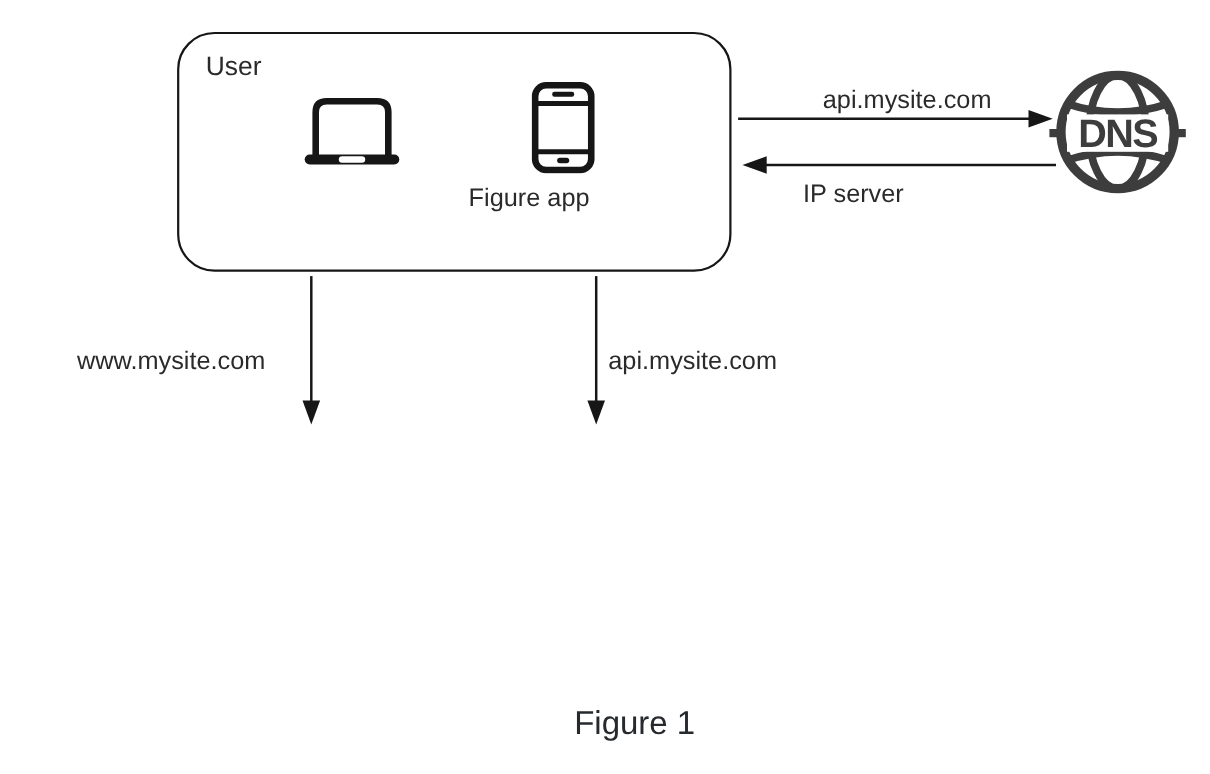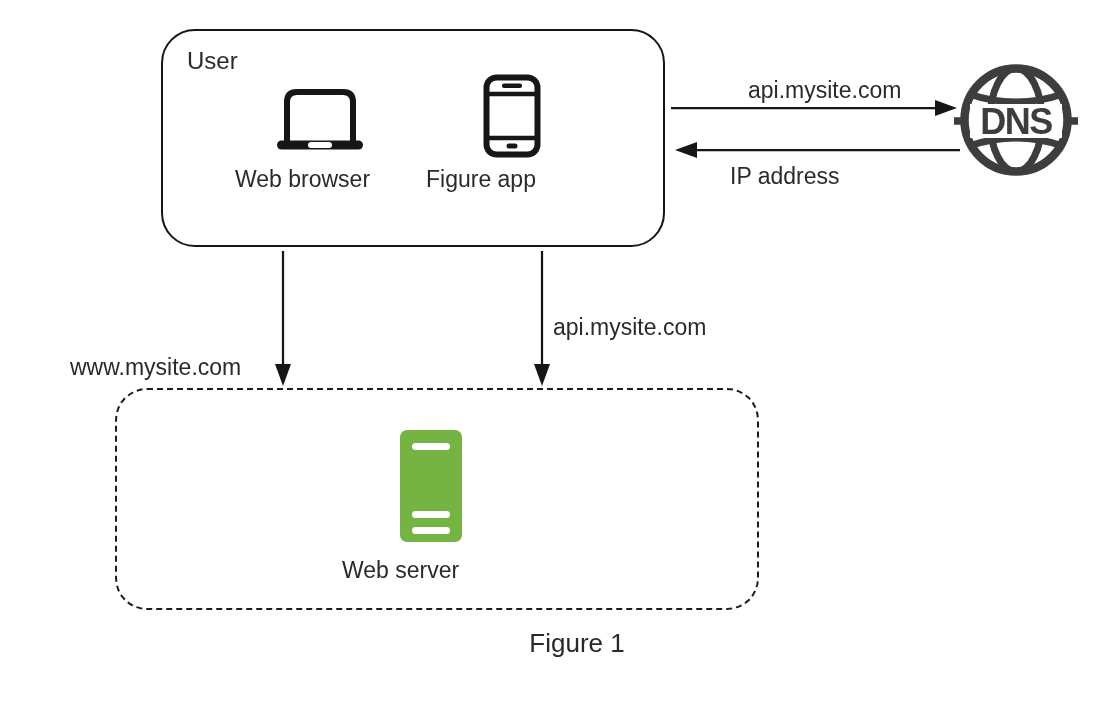--- a/index.html
+++ b/index.html
@@ -45,22 +45,22 @@
   .dev-icon{position:absolute;}
   .dev-stroke{stroke:var(--ink);fill:none;}
   .dev-fill{fill:var(--ink);stroke:none;}
 
   
   .dns-svg{position:absolute;left:956px;top:60px;width:120px;height:120px;overflow:visible;}
   .g-stroke{stroke:var(--dns-gray);fill:none;}
   .dns-text{fill:var(--dns-gray);font-family:"Liberation Sans", sans-serif;font-weight:700;font-size:36px;letter-spacing:-1.5px;}
 
   .figure-caption{
-    position:absolute;left:497px;top:628px;width:160px;text-align:center;
-    font-size:26px;font-weight:500;color:#26292d;
+    position:absolute;left:497px;top:641px;width:160px;text-align:center;
+    font-size:30px;font-weight:500;color:#26292d;
   }
 </style>
 </head>
 <body>
 
 <div class="canvas">
 
   <svg class="arrows" viewBox="0 0 1100 704">
     <g>
       <line class="arrow-line" x1="671" y1="108" x2="937" y2="108"></line>
@@ -81,21 +81,20 @@
   </svg>
 
   <div class="user-box">
     <div class="title">User</div>
 
     <svg class="dev-icon" style="left:113px;top:56px;width:88px;height:64px;" viewBox="0 0 88 64">
       <path class="dev-stroke" d="M 11 54 V 15 Q 11 5 21 5 H 67 Q 77 5 77 15 V 54" stroke-width="6"></path>
       <rect class="dev-fill" x="1" y="53.5" width="86" height="9" rx="4.5"></rect>
       <rect x="32" y="55" width="24" height="6" rx="3" fill="#ffffff"></rect>
     </svg>
-    <div class="lbl" style="left:72px;top:135px;width:170px;">Web browser</div>
 
     <svg class="dev-icon" style="left:320px;top:43px;width:58px;height:84px;" viewBox="0 0 58 84">
       <rect class="dev-stroke" x="3.5" y="3.5" width="51" height="77" rx="10" stroke-width="6"></rect>
       <line class="dev-stroke" x1="4" y1="20" x2="54" y2="20" stroke-width="4.5"></line>
       <line class="dev-stroke" x1="4" y1="64" x2="54" y2="64" stroke-width="4.5"></line>
       <rect class="dev-fill" x="19" y="9.5" width="20" height="4.5" rx="2"></rect>
       <rect class="dev-fill" x="23.5" y="69.5" width="11" height="5" rx="2.5"></rect>
     </svg>
     <div class="lbl" style="left:263px;top:135px;width:170px;">Figure app</div>
   </div>
@@ -105,28 +104,20 @@
     <path class="g-stroke" d="M 13 34 Q 60 50 107 34" stroke-width="7"></path>
     <path class="g-stroke" d="M 13 86 Q 60 70 107 86" stroke-width="7"></path>
     <circle class="g-stroke" cx="60" cy="60" r="51.5" stroke-width="8.5"></circle>
     <rect x="14" y="44" width="92" height="34" fill="#ffffff"></rect>
     <line class="g-stroke" x1="-2" y1="61" x2="11" y2="61" stroke-width="7.5"></line>
     <line class="g-stroke" x1="109" y1="61" x2="122" y2="61" stroke-width="7.5"></line>
     <text class="dns-text" x="60" y="74" text-anchor="middle">DNS</text>
   </svg>
 
   <div class="lbl" style="left:748px;top:77px;width:190px;">api.mysite.com</div>
-  <div class="lbl" style="left:730px;top:163px;width:170px;">IP address</div>
-  <div class="lbl" style="left:70px;top:314px;width:205px;margin-top:40px;">www.mysite.com</div>
+  <div class="lbl" style="left:730px;top:163px;width:170px;">IP server</div>
+  <div class="lbl" style="left:70px;top:314px;width:205px;">www.mysite.com</div>
   <div class="lbl" style="left:553px;top:314px;width:190px;">api.mysite.com</div>
 
-  <div class="server-zone">
-    <div class="server-icon">
-      <div class="bar b1"></div>
-      <div class="bar b2"></div>
-      <div class="bar b3"></div>
-    </div>
-    <div class="lbl" style="left:225px;top:167px;width:178px;">Web server</div>
-  </div>
 
   <div class="figure-caption">Figure 1</div>
 
 </div>
 
 </body></html>

